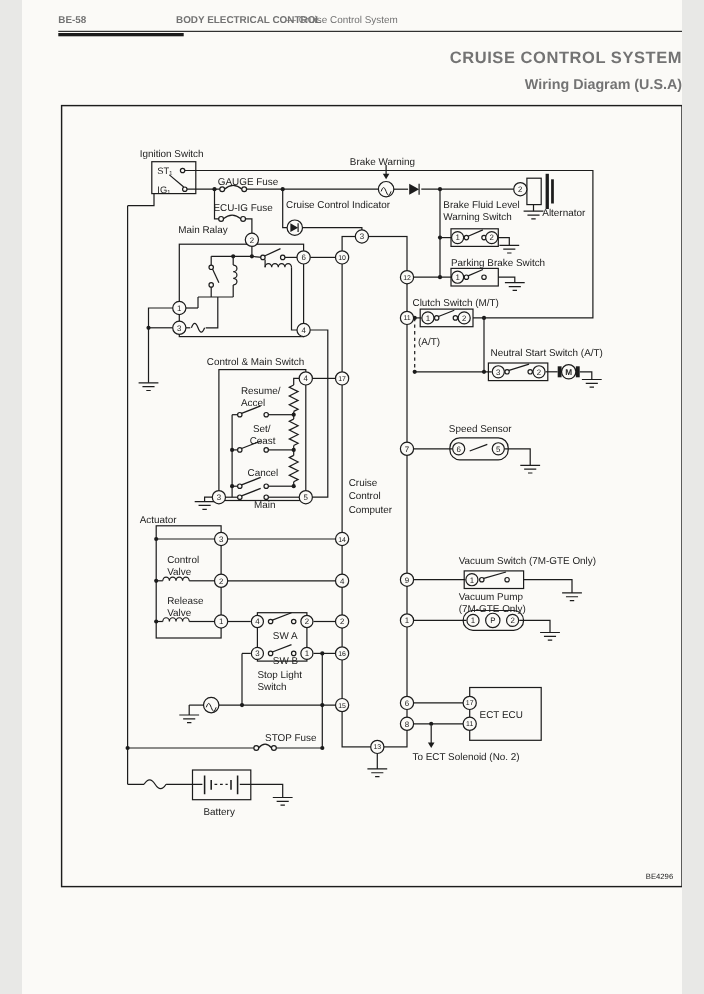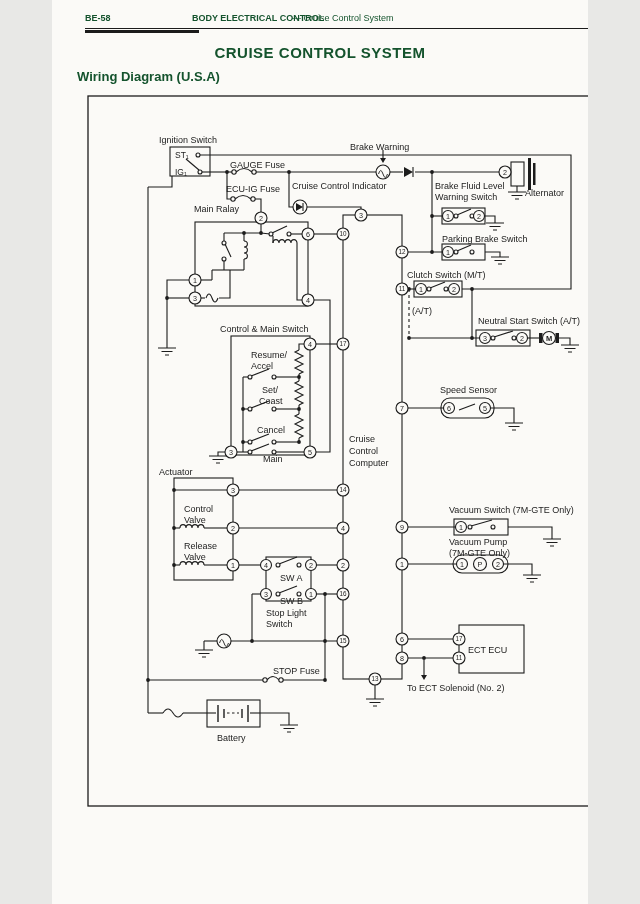--- a/index.html
+++ b/index.html
@@ -1,25 +1,25 @@
 <!DOCTYPE html>
 <html><head>
 <meta charset="utf-8">
 <style>
   html,body{margin:0;padding:0;background:#e8e8e6;}
-  .page{position:relative;width:536px;height:904px;background:#fbfaf7;margin:0 auto;
-        font-family:"Liberation Sans",sans-serif;color:#14532d;overflow:hidden;}
+  .page{position:relative;width:600px;height:904px;background:#fbfaf7;margin:0 auto;
+        font-family:"Liberation Sans",sans-serif;color:#737373;overflow:hidden;}
   .hdr span{position:absolute;top:13px;font-size:9px;white-space:nowrap;}
   .hdr .pg{left:33px;font-weight:bold;}
   .hdr .sec{left:140px;font-weight:bold;}
   .hdr .sub{left:240px;}
   .rule1{position:absolute;left:33px;top:28px;width:571px;height:1px;background:#1b1b1b;}
   .rule2{position:absolute;left:33px;top:30px;width:114px;height:3px;background:#1b1b1b;}
-  .t1{position:absolute;left:0;right:0;top:44px;text-align:center;font-size:15px;font-weight:bold;letter-spacing:.5px;}
-  .t2{position:absolute;left:0;right:0;top:69px;text-align:left;font-size:13px;font-weight:bold;margin-left:25px;}
+  .t1{position:absolute;left:0;right:0;top:44px;text-align:right;font-size:15px;font-weight:bold;letter-spacing:.5px;}
+  .t2{position:absolute;left:0;right:0;top:69px;text-align:right;font-size:13px;font-weight:bold;}
   svg{position:absolute;left:0;top:0;}
 </style>
 </head>
 <body>
 
 <div class="page">
   <div class="hdr">
     <span class="pg">BE-58</span>
     <span class="sec">BODY ELECTRICAL CONTROL</span>
     <span class="sub">— Cruise Control System</span>

